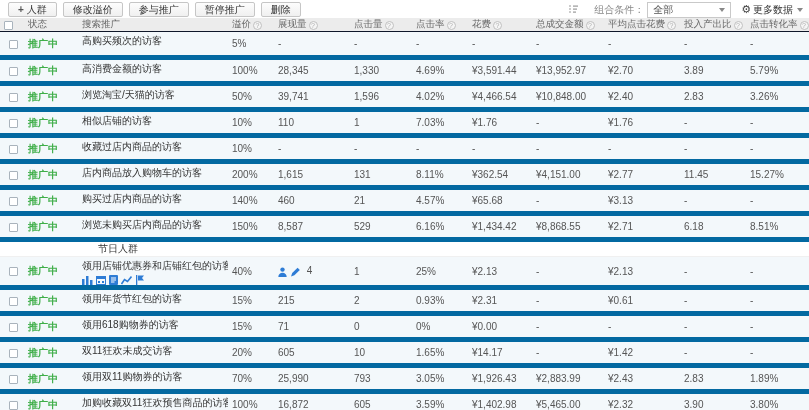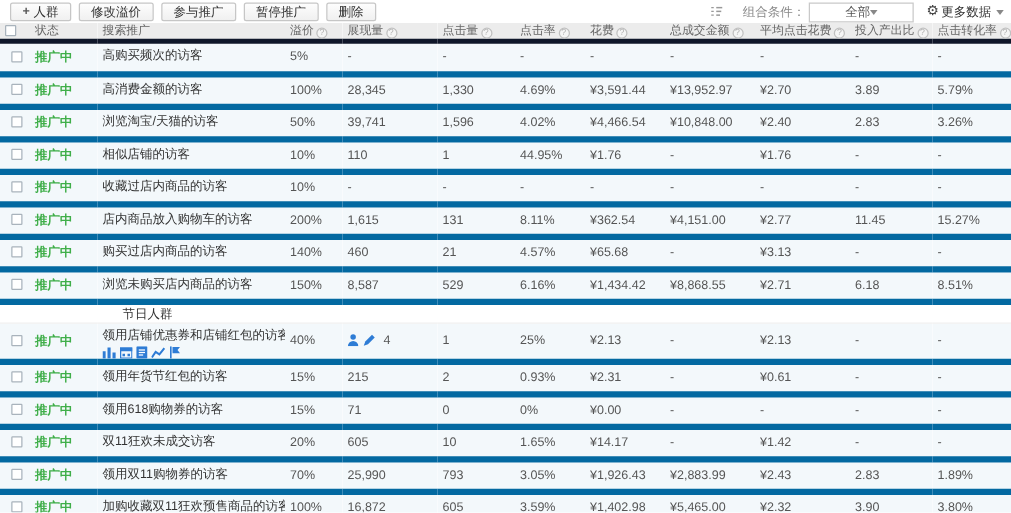--- a/index.html
+++ b/index.html
@@ -10,36 +10,36 @@
   .toolbar { height:18px; display:flex; align-items:center; justify-content:space-between;
     padding:1px 6px 0 8px; background:#fff; }
   .toolbar-left { display:flex; align-items:center; }
   .btn { display:inline-flex; align-items:center; height:15px; padding:0 9px; margin-right:6px;
     border:1px solid #c6c6c6; border-radius:2px; background:linear-gradient(#fdfdfd,#f0f0f0);
     font-size:10px; color:#333; cursor:pointer; white-space:nowrap; }
   .btn .plus { margin-right:3px; font-weight:bold; color:#555; }
   .toolbar-right { display:flex; align-items:center; color:#888; }
   .filter-icon { margin-right:3px; display:inline-flex; }
   .filter-label { margin-right:3px; color:#888;margin-left:13px; }
-  .select { display:flex; align-items:center; justify-content:center; width:84px; height:16px;
+  .select { display:flex; align-items:center; justify-content:space-between; width:84px; height:16px;
     border:1px solid #c9c9c9; background:#fff; padding:0 5px; color:#555; margin-right:10px; cursor:pointer; }
   .caret { width:0; height:0; border-left:3px solid transparent; border-right:3px solid transparent;
     border-top:4px solid #888; display:inline-block; }
   .more-data { display:flex; align-items:center; color:#333; cursor:pointer; }
   .gear { font-size:11px; color:#444; margin-right:2px; line-height:1; }
   .more-data .caret { margin-left:4px; }
 
   
   table { border-collapse:collapse; table-layout:fixed; width:809px; }
   col.c-cb{width:24px}  col.c-status{width:54px} col.c-name{width:150px} col.c-prem{width:46px}
   col.c-imp{width:76px} col.c-clk{width:62px}   col.c-ctr{width:56px}   col.c-cost{width:64px}
   col.c-tot{width:72px} col.c-cpc{width:76px}   col.c-roi{width:66px}   col.c-cvr{width:63px}
   thead th { background:#ececec; height:13px; font-weight:normal; color:#666; text-align:left;
     padding:0 0 0 4px; font-size:9.5px; white-space:nowrap; overflow:hidden;
-    border-bottom:4px solid #0f172a; }
+    border-bottom:1px solid #0f172a; }
   .info { display:inline-block; width:9px; height:9px; border:1px solid #c0c0c0; border-radius:50%;
     font-size:7px; line-height:8px; text-align:center; color:#b0b0b0; margin-left:2px;
     vertical-align:-1px; background:#f5f5f5; }
   tbody tr.data-row { background:#f3f8fb; border-bottom:5px solid #0369a1; }
   tbody tr.data-row td { height:26px; vertical-align:middle; padding-left:4px; white-space:nowrap;
     overflow:hidden; color:#555; }
   tbody tr.icon-row td { height:30px; }
   td.cb-cell { text-align:left; padding-left:9px !important; }
   .cb { display:inline-block; width:9px; height:9px; border:1px solid #a9b3bc; background:#fff;
     border-radius:1px; cursor:pointer; vertical-align:middle; }
@@ -180,21 +180,21 @@
         </tr>
         <tr class="data-row">
           <td class="cb-cell"><span class="cb"></span></td>
           <td><span class="status">推广中</span></td>
           <td class="name-cell">
             <div class="aud-name">相似店铺的访客</div>
           </td>
           <td>10%</td>
           <td>110</td>
           <td>1</td>
-          <td>44.95%</td>
+          <td>7.03%</td>
           <td>¥1.76</td>
           <td>-</td>
           <td>¥1.76</td>
           <td>-</td>
           <td>-</td>
         </tr>
         <tr class="data-row">
           <td class="cb-cell"><span class="cb"></span></td>
           <td><span class="status">推广中</span></td>
           <td class="name-cell">

